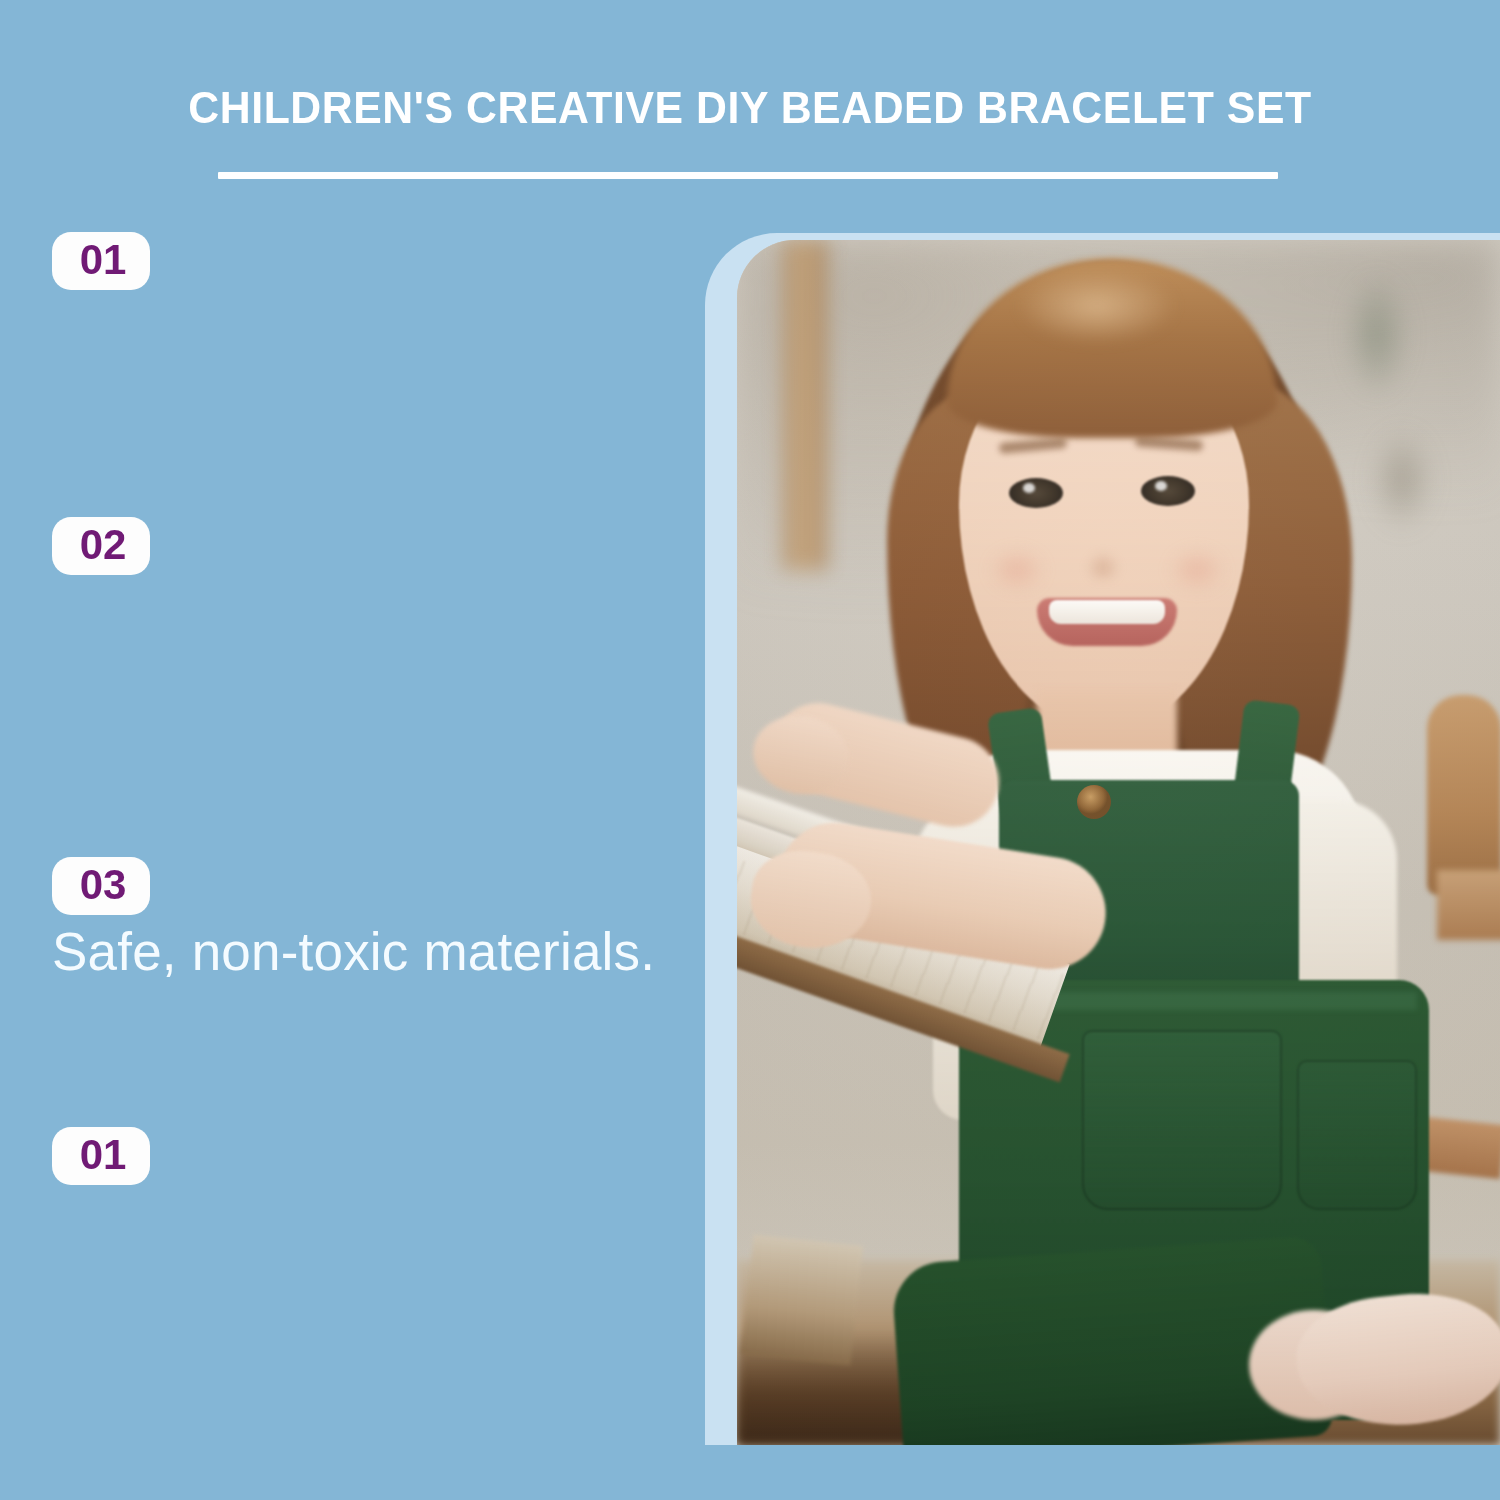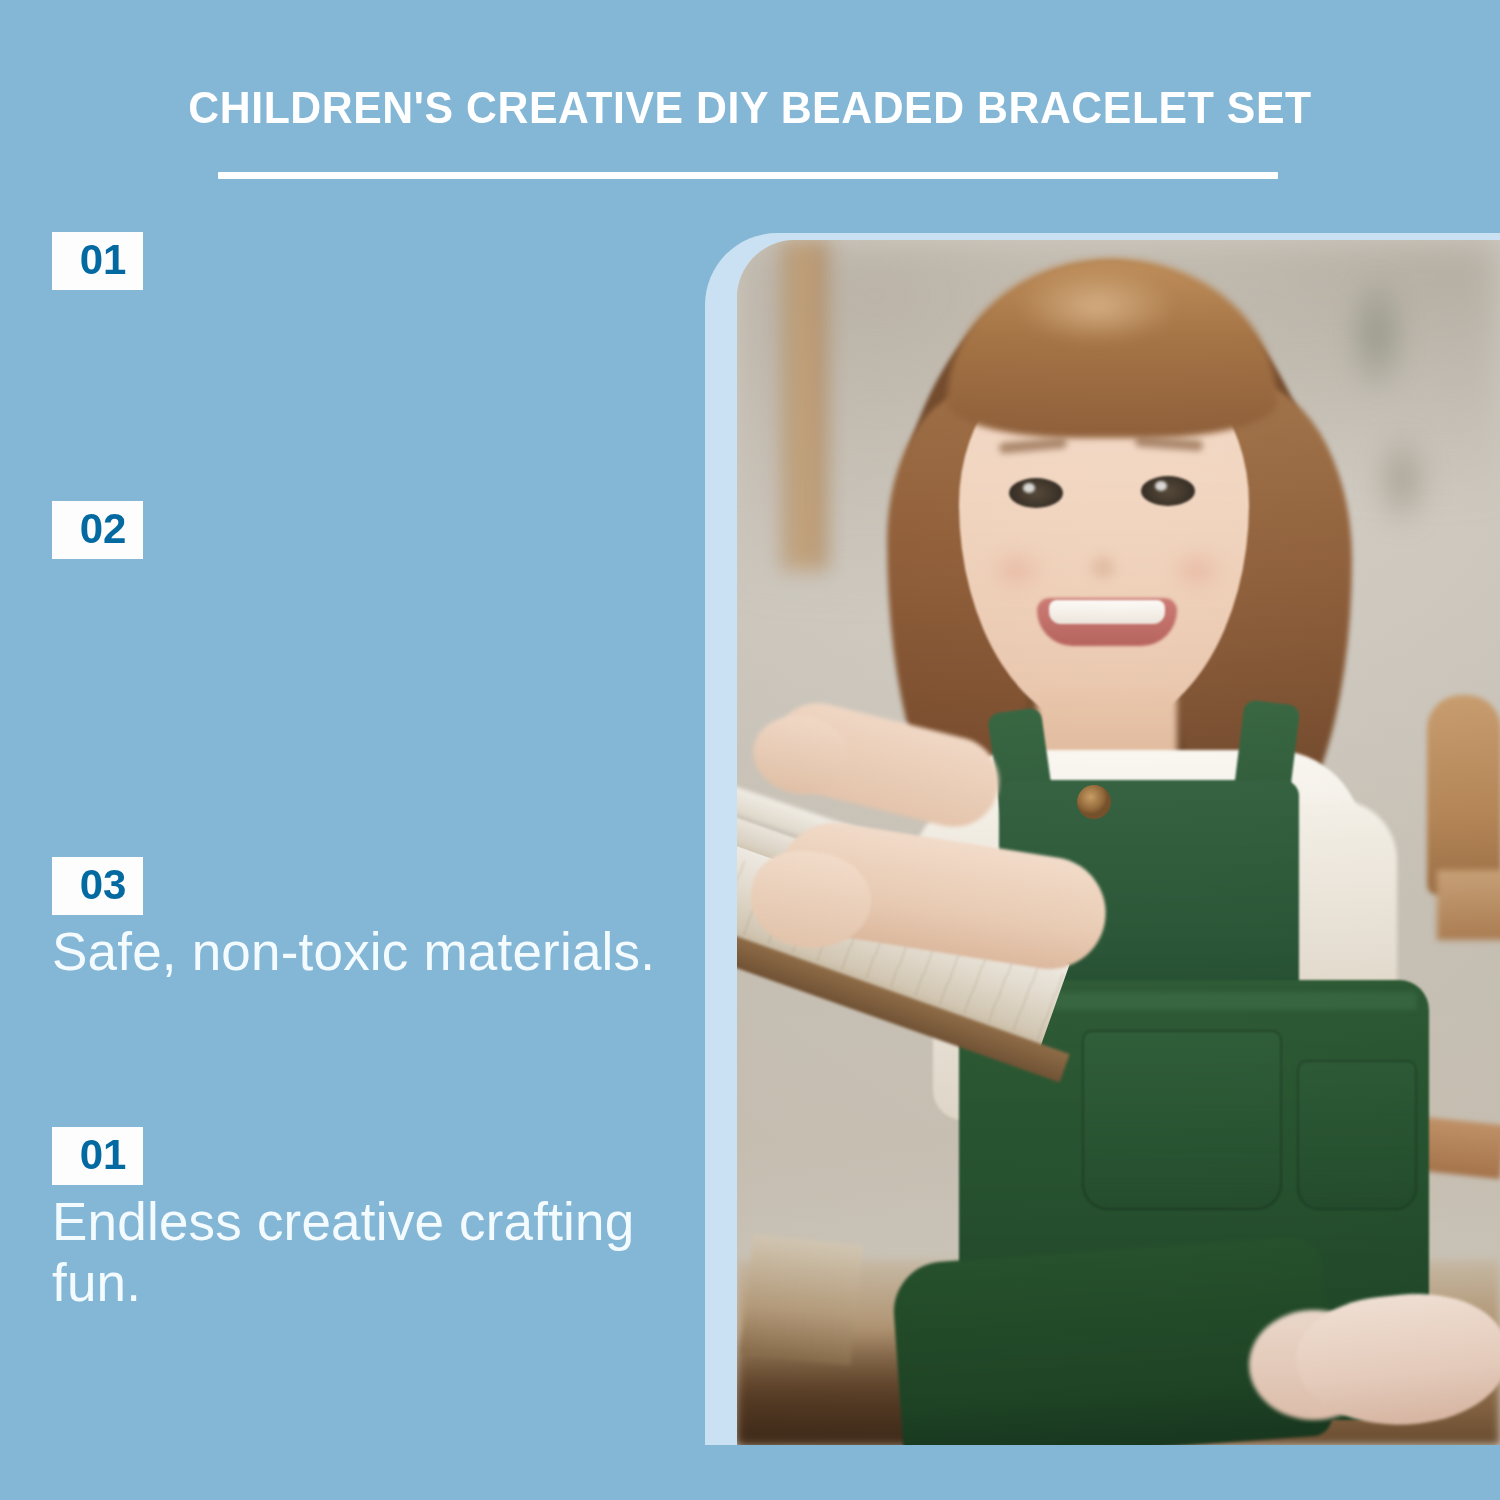--- a/index.html
+++ b/index.html
@@ -27,31 +27,31 @@
   }
   #divider{
     position:absolute;left:218px;top:172px;width:1060px;height:7px;
     background:#ffffff;border-radius:1px;
   }
 
   
   #features{position:absolute;left:52px;top:232px;width:660px;}
   .feature{position:absolute;left:0;}
   .f0{top:0px;}
-  .f1{top:269px;}
+  .f1{top:285px;}
   .f2{top:625px;}
   .f3{top:895px;}
 
   .badge{
     display:inline-block;
     min-width:78px;
-    padding:5px 1px 7px 12px;
+    padding:5px 8px 7px 12px;
     background:#fdfdfd;
-    border-radius:0;
-    color:#0369a1;
+    border-radius:19px;
+    color:#701a75;
     font-family:"Liberation Sans Narrow","Liberation Sans",sans-serif;
     font-weight:700;
     font-size:42px;
     line-height:46px;
     text-align:center;
     letter-spacing:0px;
   }
   .ftext{
     margin-top:6px;
     color:#f4fbff;
@@ -434,21 +434,20 @@
       <div class="badge">02</div>
     </div>
 
     <div class="feature f2">
       <div class="badge">03</div>
       <div class="ftext">Safe, non-toxic materials.</div>
     </div>
 
     <div class="feature f3">
       <div class="badge">01</div>
-      <div class="ftext">Endless creative crafting fun.</div>
     </div>
 
   </div>
 
   <div id="photo-frame"></div>
 
   <div id="photo" title="Young girl with auburn hair smiling, wearing a white t-shirt and dark green overalls, kneeling at a wooden bench">
     <div class="layer bg-wall"></div>
     <div class="layer bg-wall2"></div>
     <div class="layer wood-post"></div>

